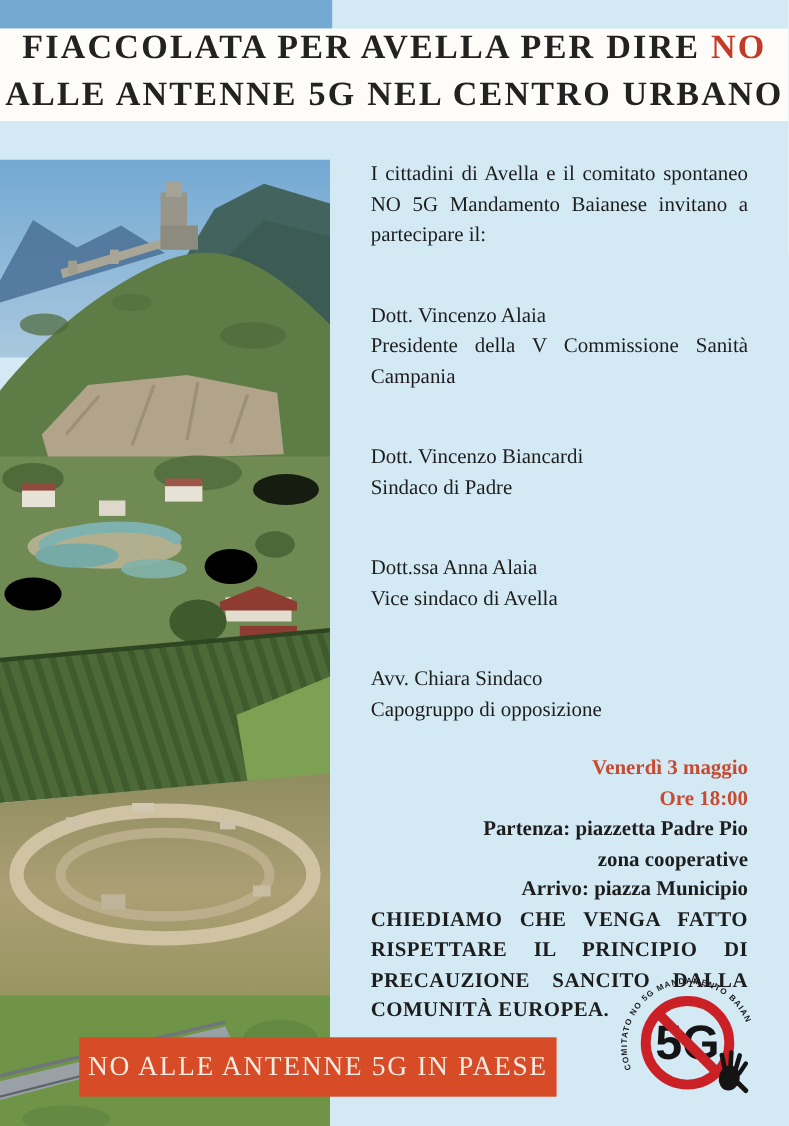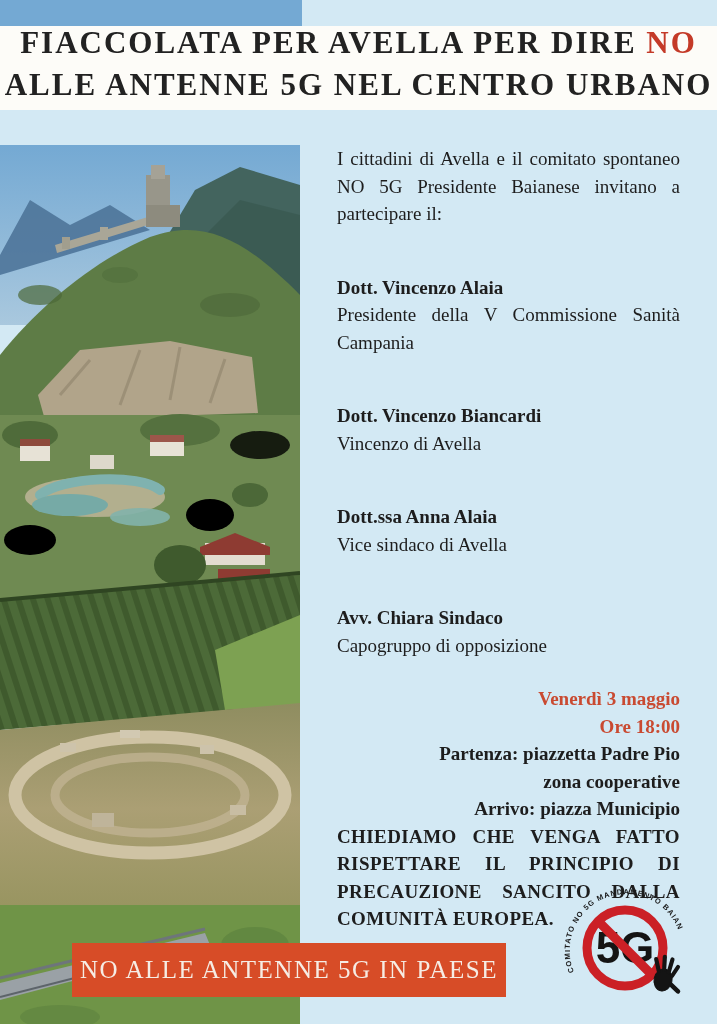--- a/index.html
+++ b/index.html
@@ -42,21 +42,21 @@
   }
   .content{
     position:absolute;left:337px;top:145px;width:343px;
     color:#1d1d1d;
     font-size:19px;line-height:27.5px;
     text-align:justify;
   }
   .content p{margin:0;}
   .intro{margin-top:30px;}
   .guest-list{margin-top:26px;}
-  .guest-name{font-weight:bold;margin-top:46px;}
+  .guest-name{font-weight:normal;margin-top:46px;}
   .invite-paragraph{margin-top:26px;}
   .event-block{margin-top:26px;font-weight:bold;text-align:right;}
   .event-date,.event-time{color:var(--c-date);}
   .claim{margin-top:28px;font-weight:bold;letter-spacing:0.4px;}
   .bottom-banner{
     position:absolute;left:72px;top:943px;width:434px;height:54px;
     background:var(--c-banner);
     display:flex;align-items:center;justify-content:center;
   }
   .bottom-banner span{
@@ -162,30 +162,30 @@
       <rect x="0" y="760" width="300" height="119" fill="#6f9447"></rect>
       <polygon points="0,838 205,788 210,800 0,855" fill="#9aa1a6"></polygon>
       <line x1="0" y1="833" x2="205" y2="784" stroke="#6e757b" stroke-width="3"></line>
       <line x1="0" y1="852" x2="208" y2="799" stroke="#5d646a" stroke-width="2"></line>
       <ellipse cx="255" cy="800" rx="34" ry="18" fill="#5f8440" opacity="0.8"></ellipse>
       <ellipse cx="60" cy="872" rx="40" ry="12" fill="#5f8440" opacity="0.7"></ellipse>
     </svg>
   </div>
 
   <main class="content">
-    <p class="intro">I cittadini di Avella e il comitato spontaneo NO 5G Presidente Baianese invitano a partecipare il:</p>
+    <p class="intro">I cittadini di Avella e il comitato spontaneo NO 5G Mandamento Baianese invitano a partecipare il:</p>
 
     <div class="guest-list">
         <div class="guest">
           <div class="guest-name">Dott. Vincenzo Alaia</div>
           <div class="guest-role">Presidente della V Commissione Sanità Campania</div>
         </div>
         <div class="guest">
           <div class="guest-name">Dott. Vincenzo Biancardi</div>
-          <div class="guest-role">Vincenzo di Avella</div>
+          <div class="guest-role">Sindaco di Padre</div>
         </div>
         <div class="guest">
           <div class="guest-name">Dott.ssa Anna Alaia</div>
           <div class="guest-role">Vice sindaco di Avella</div>
         </div>
         <div class="guest">
           <div class="guest-name">Avv. Chiara Sindaco</div>
           <div class="guest-role">Capogruppo di opposizione</div>
         </div>
       </div>

